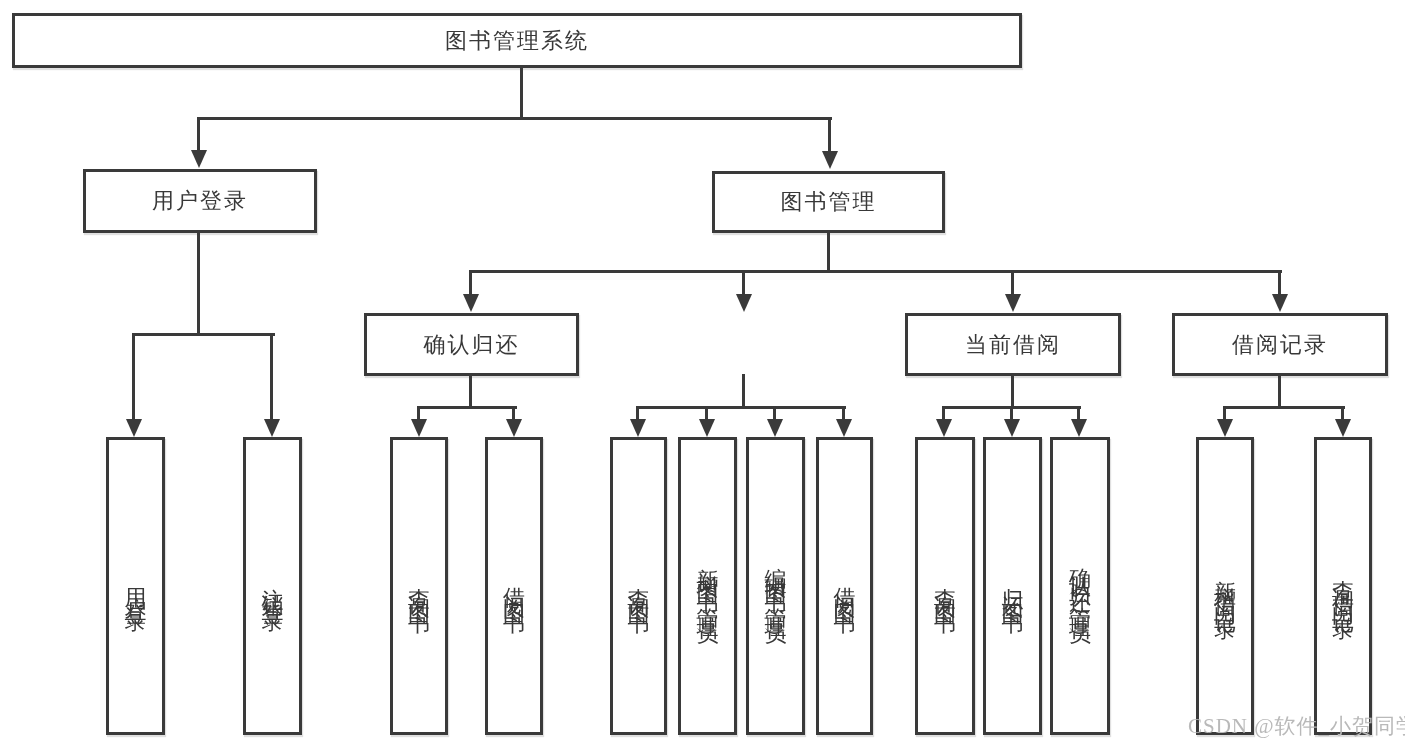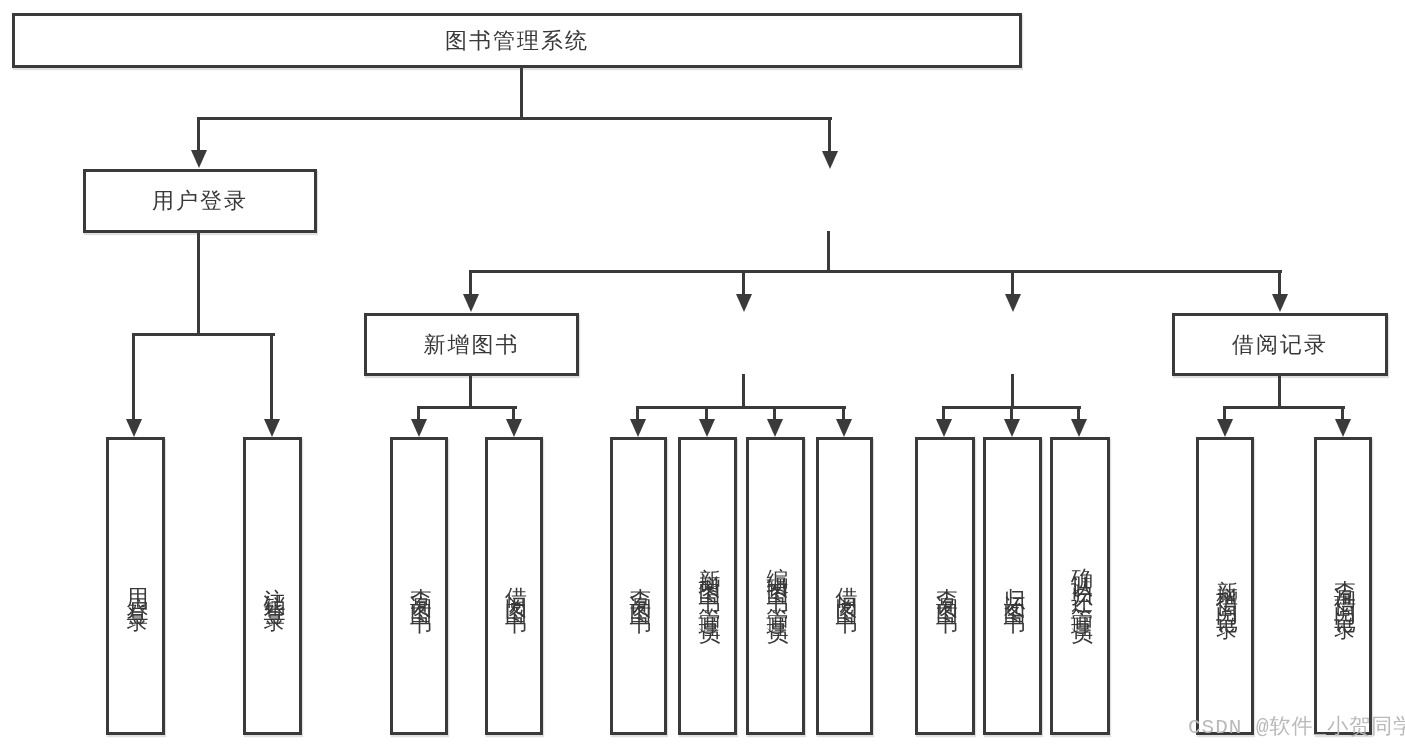--- a/index.html
+++ b/index.html
@@ -7,21 +7,21 @@
     --text:#383838;
     --wm:#b9b9b9;
     --bg:#ffffff;
   }
   html,body{margin:0;padding:0;background:var(--bg);}
   .canvas{
     position:relative;
     width:1405px;height:747px;
     background:var(--bg);
     overflow:hidden;
-    font-family:Liberation Mono, monospace;
+    font-family:Liberation Serif, serif;
     color:var(--text);
   }
   .hbox{
     position:absolute;
     box-sizing:border-box;
     border:3px solid var(--line);
     background:var(--bg);
     display:flex;align-items:center;justify-content:center;
     font-size:22px;letter-spacing:2px;
     color:var(--text);
@@ -75,41 +75,47 @@
   <div class="vl" style="left:520px;top:66px;height:54px;"></div>
   <div class="hl" style="left:198px;top:117px;width:634px;"></div>
   <div class="vl" style="left:197px;top:117px;height:35px;"></div>
   <div class="arr" style="left:191px;top:150px;"></div>
   <div class="vl" style="left:828px;top:117px;height:35px;"></div>
   <div class="arr" style="left:822px;top:151px;"></div>
 
   <div class="hbox" style="left:83px;top:169px;width:234px;height:64px;">
     <span>用户登录</span>
   </div>
+  <div class="hbox" style="left:712px;top:171px;width:233px;height:62px;">
+    <span>图书管理</span>
+  </div>
 
   <div class="vl" style="left:197px;top:231px;height:104px;"></div>
   <div class="hl" style="left:133px;top:333px;width:142px;"></div>
   <div class="vl" style="left:132px;top:333px;height:88px;"></div>
   <div class="arr" style="left:126px;top:419px;"></div>
   <div class="vl" style="left:270px;top:333px;height:88px;"></div>
   <div class="arr" style="left:264px;top:419px;"></div>
 
   <div class="vl" style="left:827px;top:231px;height:41px;"></div>
   <div class="hl" style="left:469px;top:270px;width:813px;"></div>
   <div class="vl" style="left:469px;top:270px;height:27px;"></div>
   <div class="arr" style="left:463px;top:294px;"></div>
   <div class="vl" style="left:742px;top:270px;height:27px;"></div>
   <div class="arr" style="left:736px;top:294px;"></div>
   <div class="vl" style="left:1011px;top:270px;height:27px;"></div>
   <div class="arr" style="left:1005px;top:294px;"></div>
   <div class="vl" style="left:1278px;top:270px;height:27px;"></div>
   <div class="arr" style="left:1272px;top:294px;"></div>
 
   <div class="hbox" style="left:364px;top:313px;width:215px;height:63px;">
-    <span>新增图书</span>
+    <span>确认归还</span>
+  </div>
+  <div class="hbox" style="left:905px;top:313px;width:216px;height:63px;">
+    <span>当前借阅</span>
   </div>
   <div class="hbox" style="left:1172px;top:313px;width:216px;height:63px;">
     <span>借阅记录</span>
   </div>
 
   <div class="vl" style="left:469px;top:374px;height:34px;"></div>
   <div class="hl" style="left:417px;top:406px;width:100px;"></div>
   <div class="vl" style="left:417px;top:406px;height:16px;"></div>
   <div class="arr" style="left:411px;top:419px;"></div>
   <div class="vl" style="left:512px;top:406px;height:16px;"></div>

